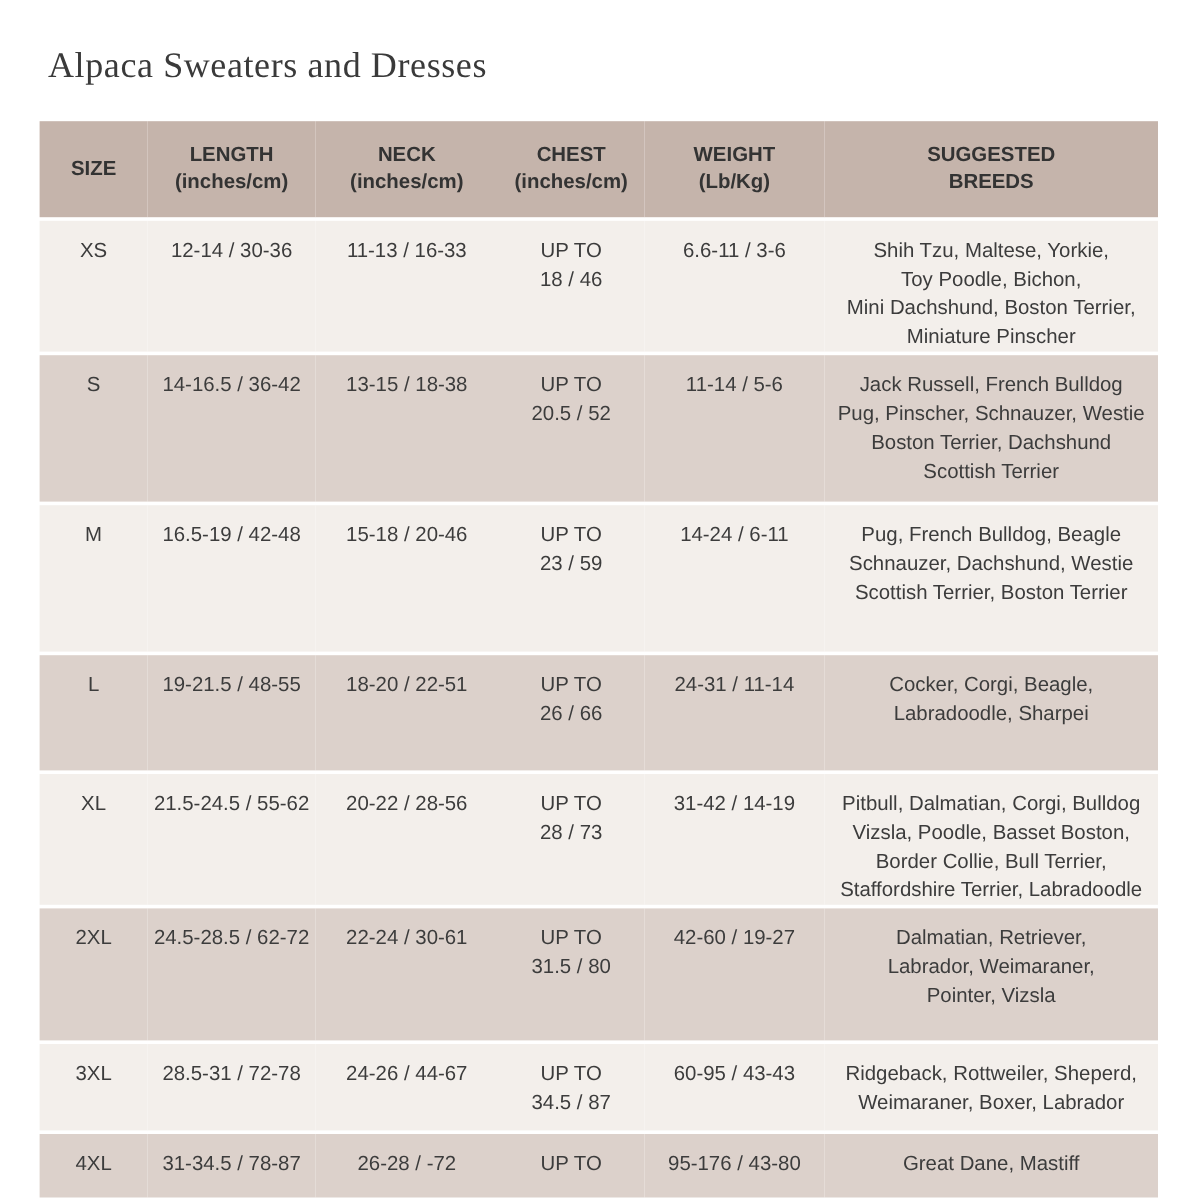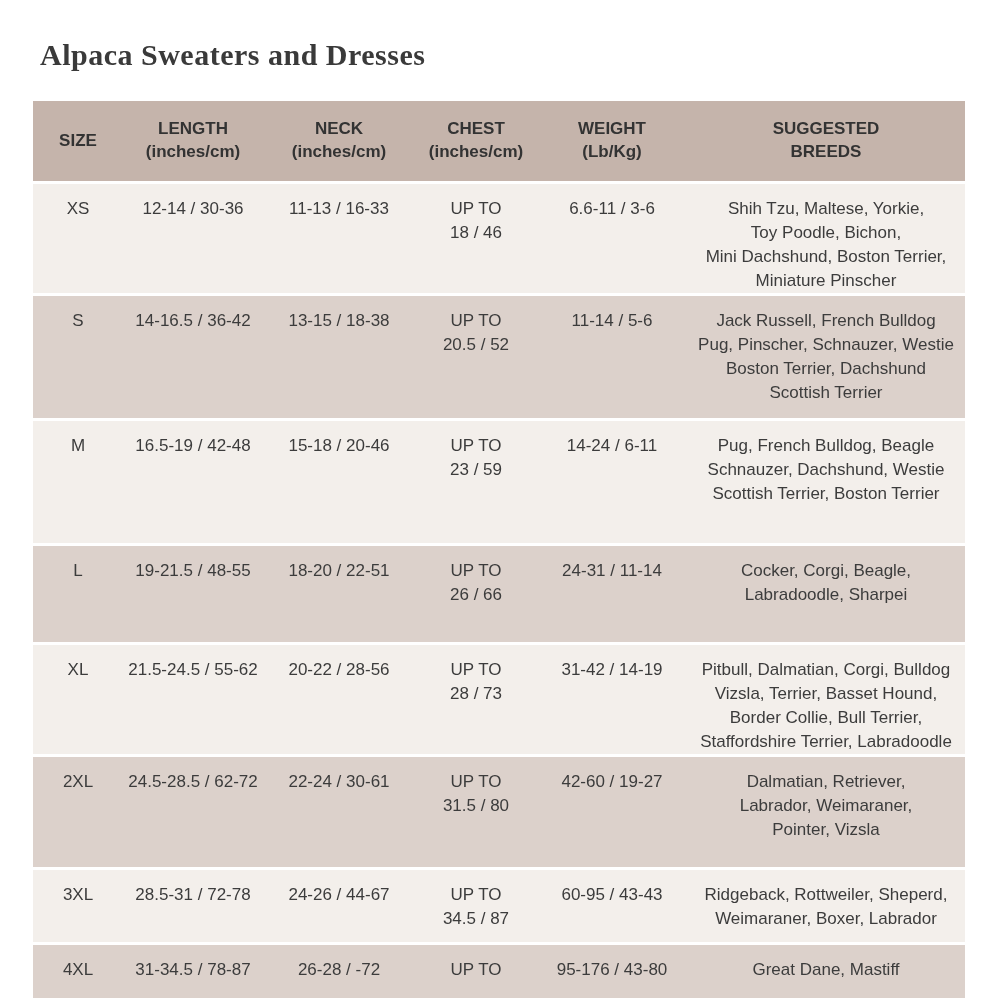--- a/index.html
+++ b/index.html
@@ -7,21 +7,21 @@
     --row-light-bg:#f3efeb;
     --row-dark-bg:#dcd1cb;
     --text:#3c3c3c;
     --title-text:#3a3a3a;
   }
   *{box-sizing:border-box;margin:0;padding:0;}
   html,body{width:998px;height:998px;overflow:hidden;background:#ffffff;}
   body{font-family:"Liberation Sans","DejaVu Sans",sans-serif;color:var(--text);}
   .page-title{
     font-family:"Liberation Serif","DejaVu Serif",serif;
-    font-weight:700;
+    font-weight:400;
     font-size:30px;
     letter-spacing:0.5px;
     color:var(--title-text);
     margin:38px 0 0 40px;
   }
   table.size-chart{
     margin:26px 0 0 33px;
     width:932px;
     table-layout:fixed;
     border-collapse:separate;
@@ -140,21 +140,21 @@
 Labradoodle, Sharpei</td>
     </tr>
     <tr>
       <td>XL</td>
       <td>21.5-24.5 / 55-62</td>
       <td>20-22 / 28-56</td>
       <td>UP TO
 28 / 73</td>
       <td>31-42 / 14-19</td>
       <td>Pitbull, Dalmatian, Corgi, Bulldog
-Vizsla, Terrier, Basset Hound,
+Vizsla, Poodle, Basset Boston,
 Border Collie, Bull Terrier,
 Staffordshire Terrier, Labradoodle</td>
     </tr>
     <tr>
       <td>2XL</td>
       <td>24.5-28.5 / 62-72</td>
       <td>22-24 / 30-61</td>
       <td>UP TO
 31.5 / 80</td>
       <td>42-60 / 19-27</td>

